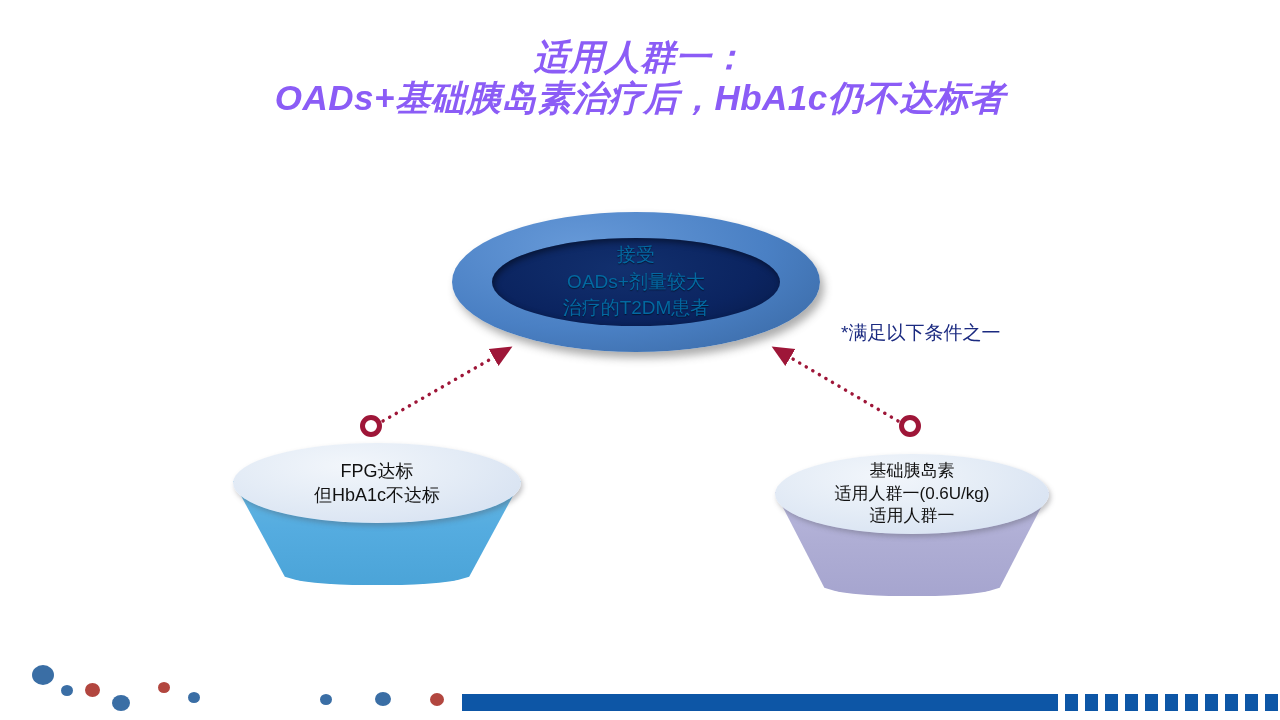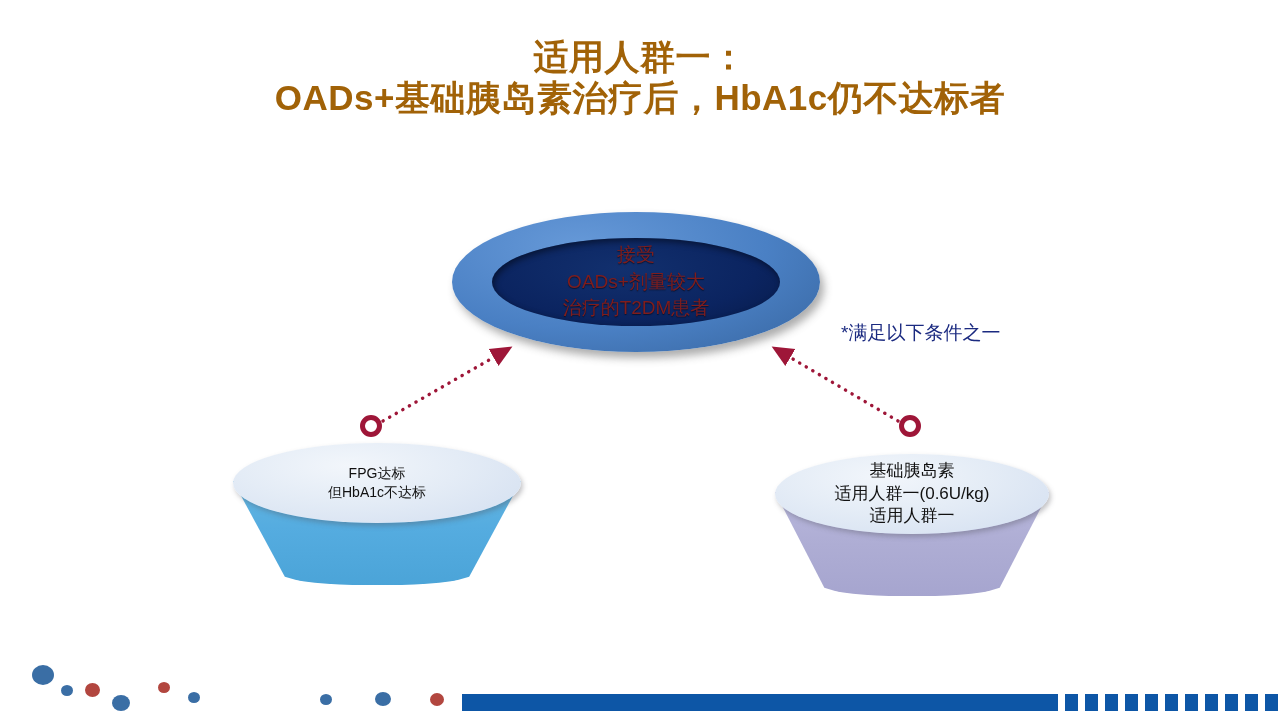--- a/index.html
+++ b/index.html
@@ -15,24 +15,25 @@
     font-family: "Liberation Sans", "DejaVu Sans", sans-serif;
   }
 
   
   .title {
     position: absolute;
     left: 0;
     top: 36px;
     width: 1280px;
     text-align: center;
-    color: #a16207;
+    color: #8b5cf6;
     font-weight: bold;
     line-height: 1.18;
     letter-spacing: 0.5px;
+    font-style: italic;
   }
   .title .line1 { display: block; font-size: 35px; }
   .title .line2 { display: block; font-size: 35px; }
 
   
   .center-node {
     position: absolute;
     left: 452px;
     top: 212px;
     width: 368px;
@@ -55,21 +56,21 @@
     background: radial-gradient(ellipse at 45% 35%, #12306e 0%, #0b2460 60%, #071a48 100%);
     box-shadow: inset 2px 3px 6px rgba(0,0,0,0.45);
   }
   .center-text {
     position: absolute;
     inset: 0;
     display: flex;
     flex-direction: column;
     align-items: center;
     justify-content: center;
-    color: #7f1d1d;
+    color: #0369a1;
     font-size: 19px;
     line-height: 1.42;
     text-align: center;
     white-space: nowrap;
     text-shadow: 0 1px 1px rgba(0,0,0,0.5);
   }
 
   
   .side-note {
     position: absolute;
@@ -110,21 +111,21 @@
     position: absolute;
     left: 0;
     top: 0;
     width: 100%;
     height: 80px;
     display: flex;
     flex-direction: column;
     align-items: center;
     justify-content: center;
     color: #111111;
-    font-size: 14px;
+    font-size: 18px;
     line-height: 1.34;
     text-align: center;
     white-space: nowrap;
     z-index: 4;
   }
 
   #bowl-left { left: 233px; top: 443px; width: 288px; height: 145px; }
   #bowl-left .bowl-body {
     background: linear-gradient(to bottom, #63b6e0 0%, #55ace0 45%, #4ba4d8 100%);
   }

